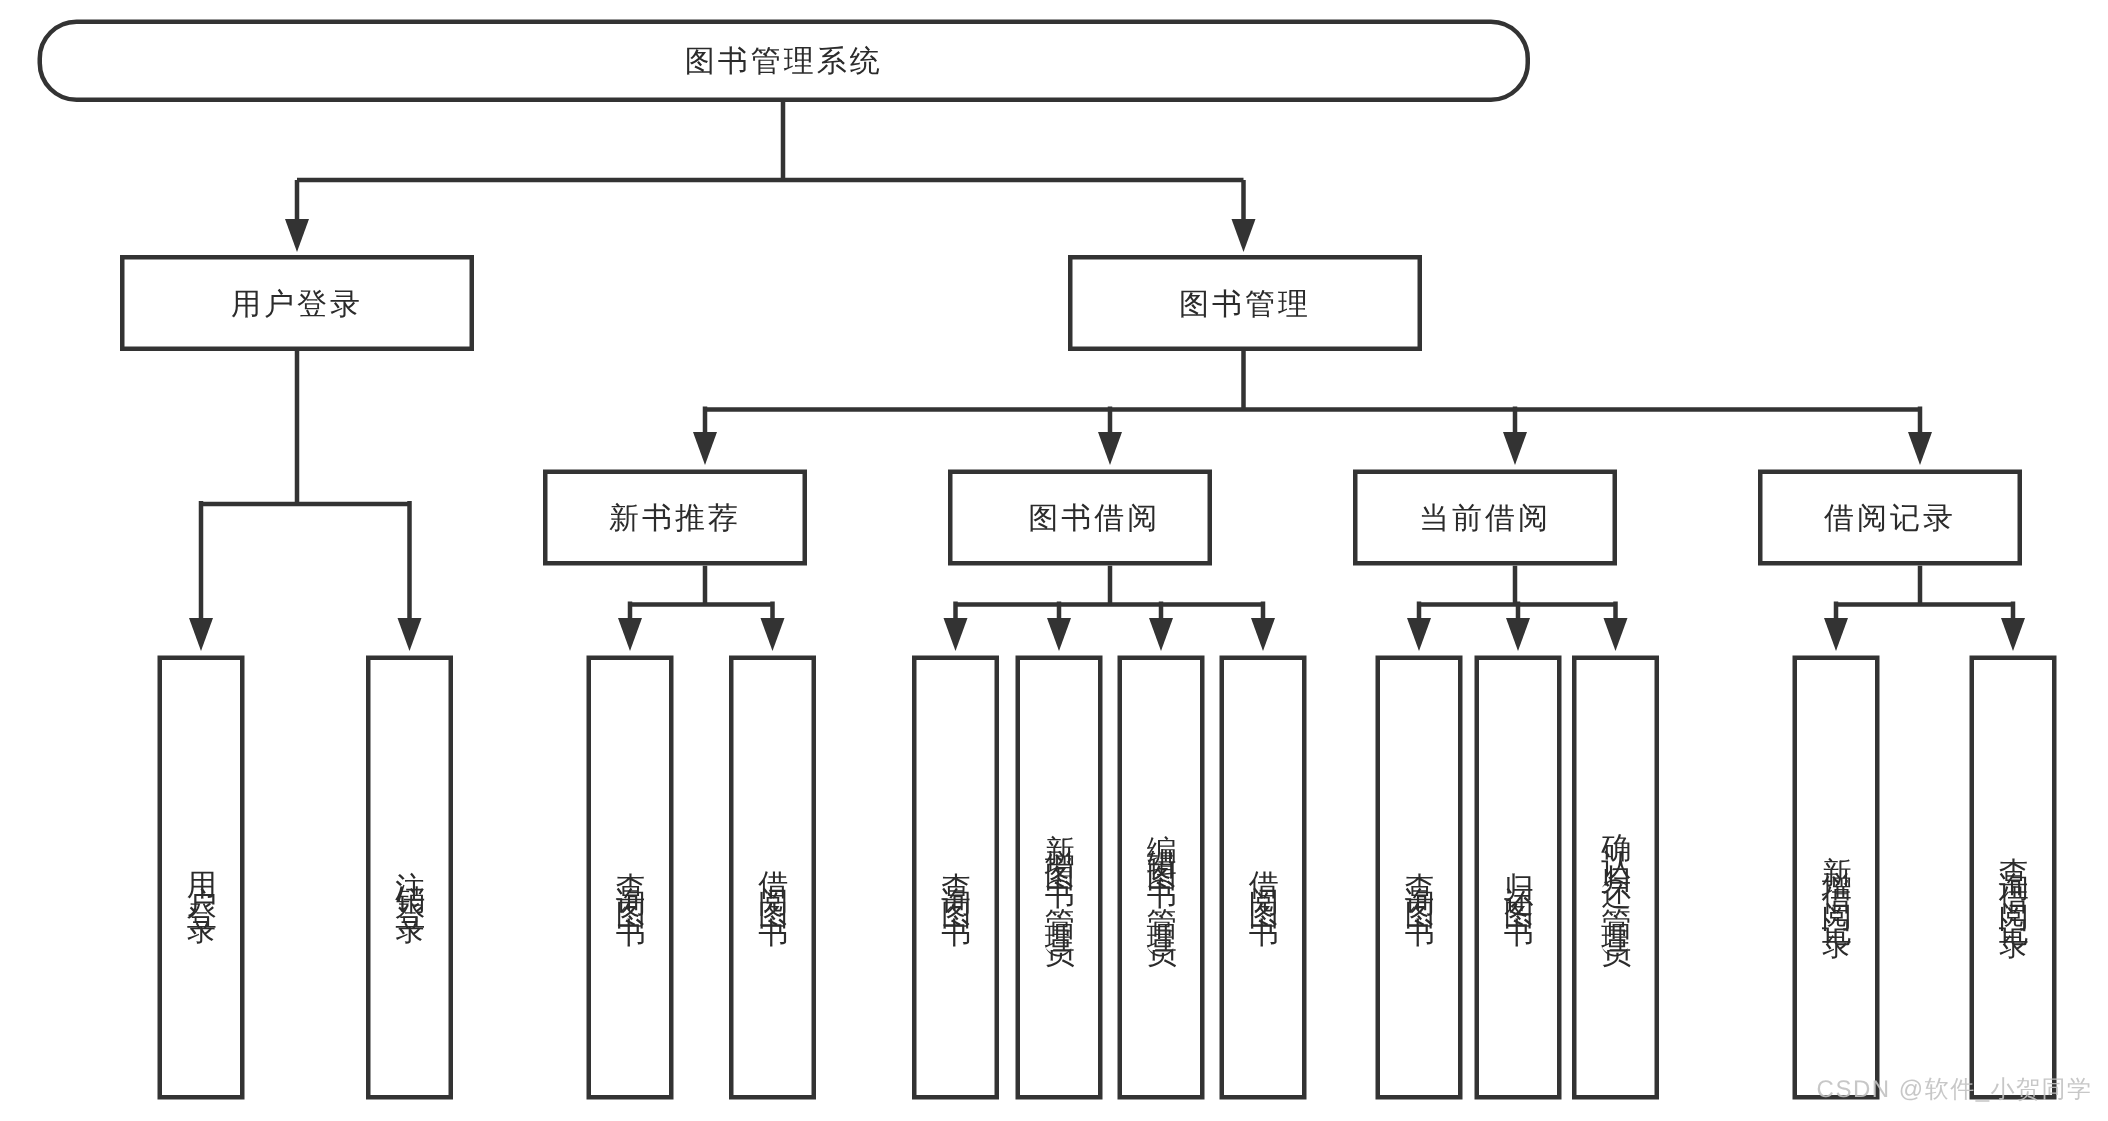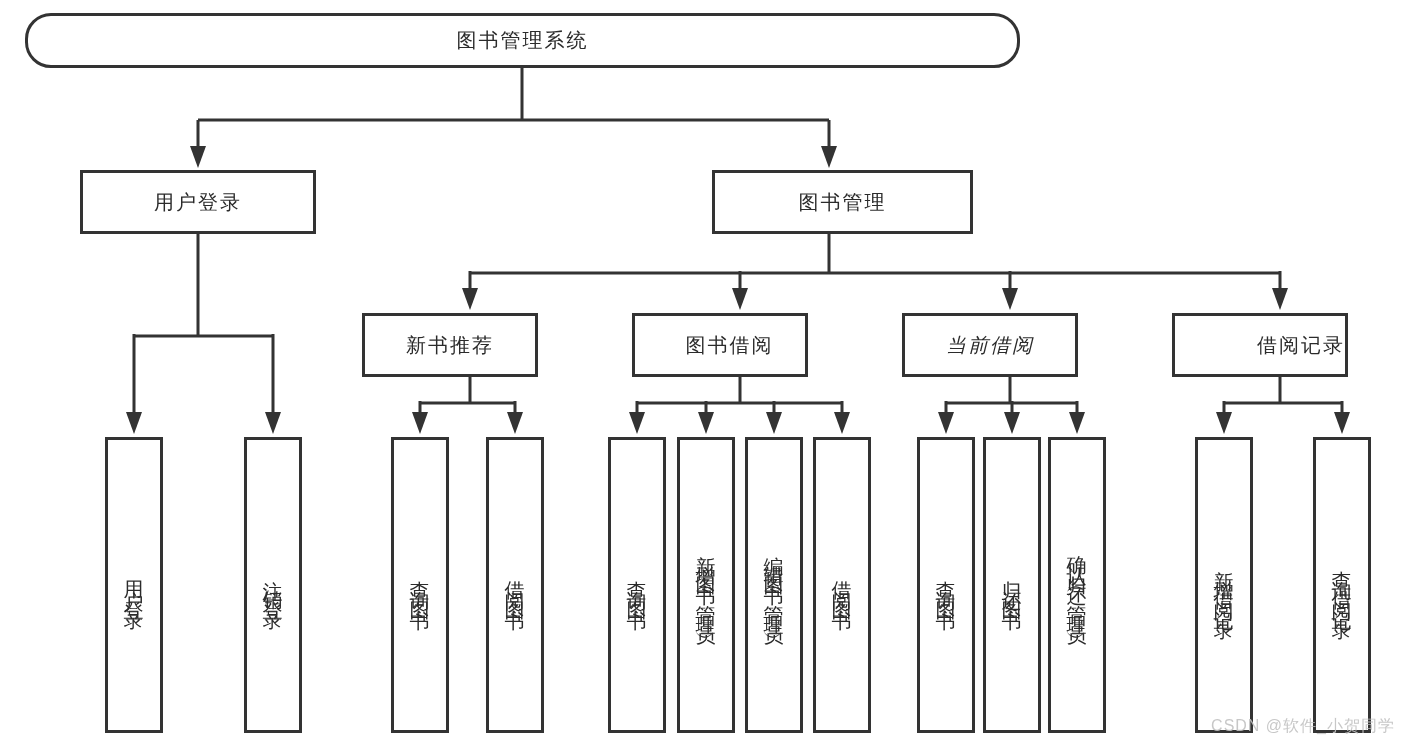--- a/index.html
+++ b/index.html
@@ -33,27 +33,27 @@
     writing-mode: vertical-rl;
     text-orientation: mixed;
     font-size: 20px;
     line-height: 1;
     letter-spacing: 10px;
   }
   
   .b-root   { left: 25px;  top: 13px;  width: 995px; height: 55px; border-radius: 26px; }
   
   .b-login  { left: 80px;  top: 170px; width: 236px; height: 64px; }
-  .b-mgmt   { left: 712px; top: 170px; width: 261px; height: 64px; }
+  .b-mgmt   { left: 712px; top: 170px; width: 236px; height: 64px; }
   
   .b-l3 { top: 313px; height: 64px; width: 176px; }
   .b-recommend { left: 362px; }
   .b-borrow    { left: 632px; padding-left: 19px; }
-  .b-current   { left: 902px; font-style: italic; }
-  .b-records   { left: 1172px; justify-content: flex-end; }
+  .b-current   { left: 902px; }
+  .b-records   { left: 1172px; }
   
   .b-leaf { top: 437px; height: 296px; width: 58px; }
   .lf-1  { left: 105px; }
   .lf-2  { left: 244px; }
   .lf-3  { left: 391px; }
   .lf-4  { left: 486px; }
   .lf-5  { left: 608px; }
   .lf-6  { left: 677px; }
   .lf-7  { left: 745px; }
   .lf-8  { left: 813px; }

